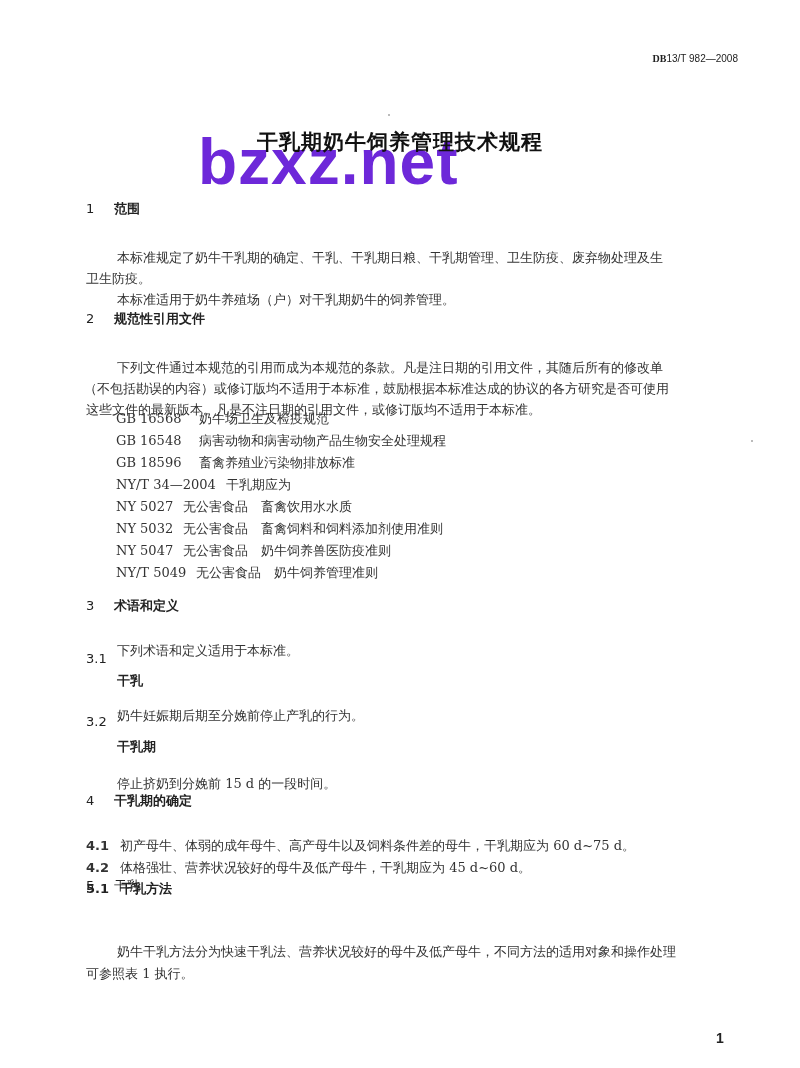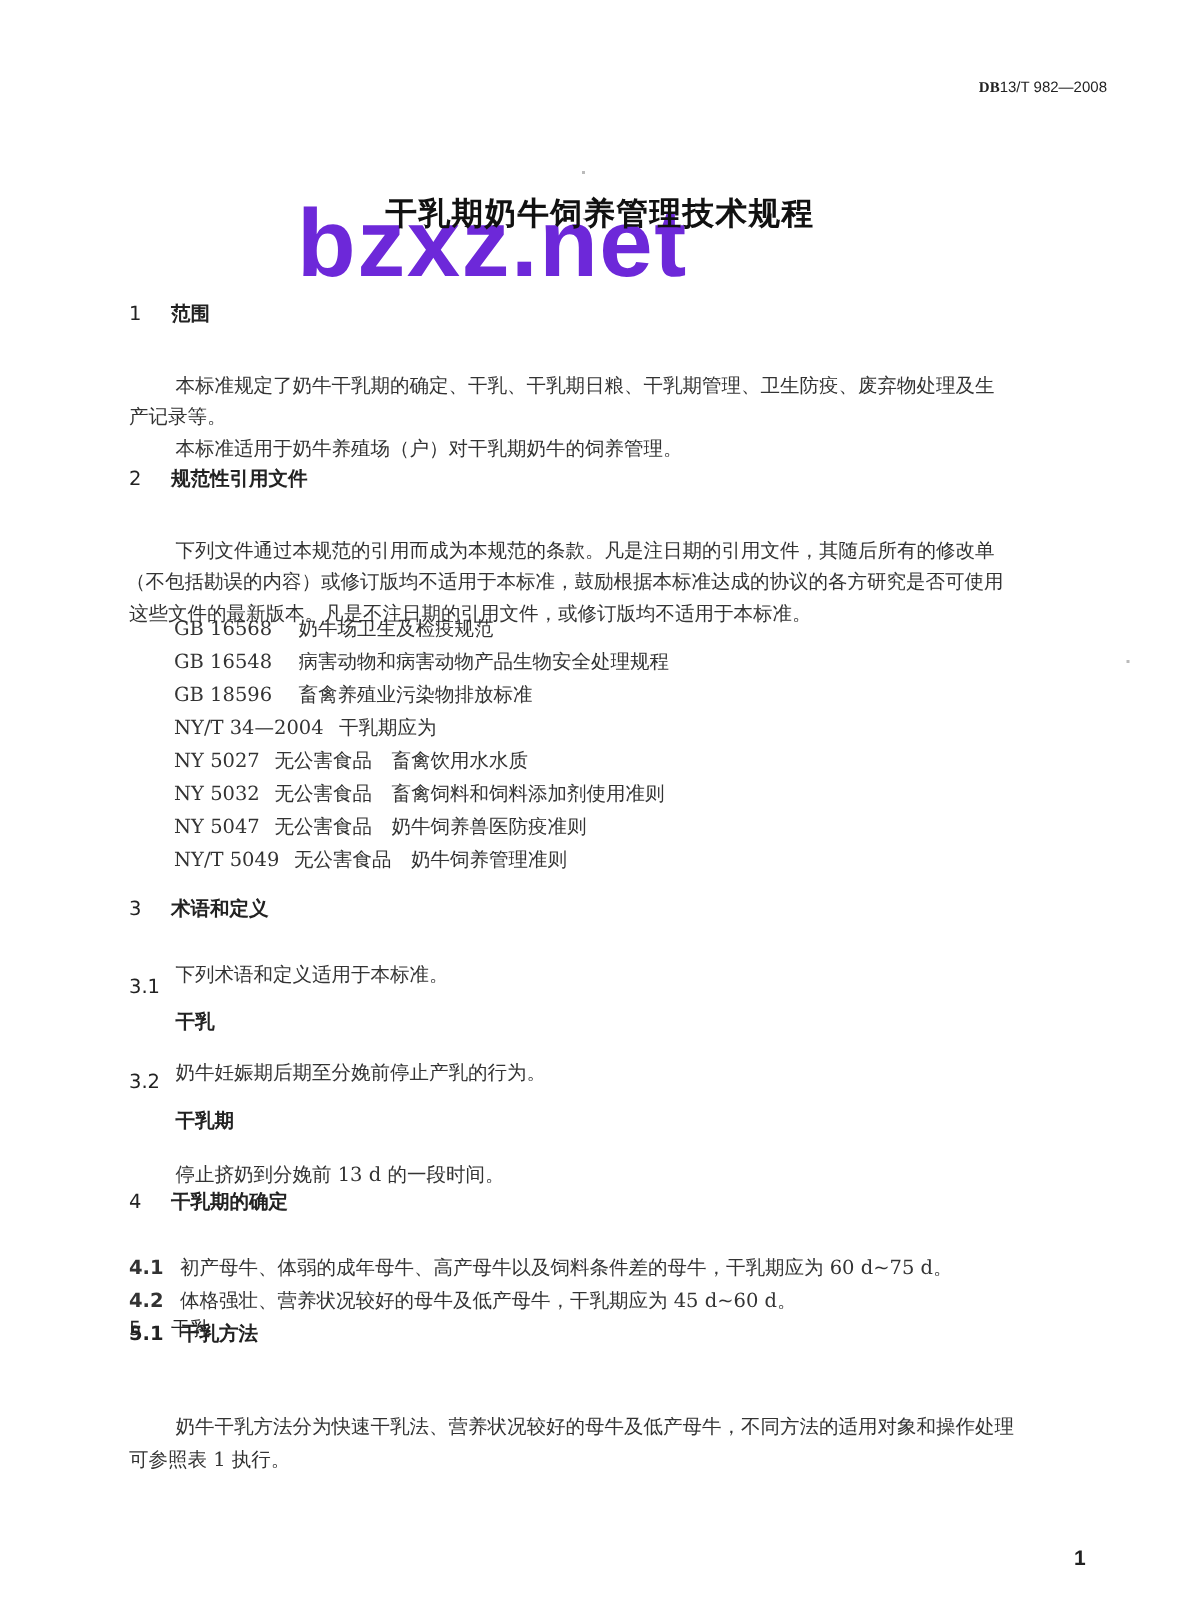--- a/index.html
+++ b/index.html
@@ -34,21 +34,21 @@
   </div>
 
   <div class="abs dot" style="left:388px;top:114px;"></div>
 
   <div class="abs title">干乳期奶牛饲养管理技术规程</div>
 
   <div class="abs h" style="left:86px;top:200px;">
     <span class="num">1</span><span>范围</span>
   </div>
   <div class="abs p" style="left:117px;top:232px;">本标准规定了奶牛干乳期的确定、干乳、干乳期日粮、干乳期管理、卫生防疫、废弃物处理及生</div>
-  <div class="abs p" style="left:86px;top:253px;">产记录等。</div>
+  <div class="abs p" style="left:86px;top:253px;">卫生防疫。</div>
   <div class="abs p" style="left:117px;top:274px;">本标准适用于奶牛养殖场（户）对干乳期奶牛的饲养管理。</div>
 
   <div class="abs h" style="left:86px;top:310px;">
     <span class="num">2</span><span>规范性引用文件</span>
   </div>
   <div class="abs p" style="left:117px;top:342px;">下列文件通过本规范的引用而成为本规范的条款。凡是注日期的引用文件，其随后所有的修改单</div>
   <div class="abs p" style="left:84px;top:363px;">（不包括勘误的内容）或修订版均不适用于本标准，鼓励根据本标准达成的协议的各方研究是否可使用</div>
   <div class="abs p" style="left:86px;top:384px;">这些文件的最新版本。凡是不注日期的引用文件，或修订版均不适用于本标准。</div>
 
   <div class="abs ref" style="left:116px;top:410px;">
@@ -82,21 +82,21 @@
     <span class="num">3</span><span>术语和定义</span>
   </div>
   <div class="abs p" style="left:117px;top:625px;">下列术语和定义适用于本标准。</div>
 
   <div class="abs h" style="left:86px;top:651px;font-weight:normal;">3.1</div>
   <div class="abs h" style="left:117px;top:672px;">干乳</div>
   <div class="abs p" style="left:117px;top:690px;">奶牛妊娠期后期至分娩前停止产乳的行为。</div>
 
   <div class="abs h" style="left:86px;top:714px;font-weight:normal;">3.2</div>
   <div class="abs h" style="left:117px;top:738px;">干乳期</div>
-  <div class="abs p" style="left:117px;top:758px;">停止挤奶到分娩前 13 d 的一段时间。</div>
+  <div class="abs p" style="left:117px;top:758px;">停止挤奶到分娩前 15 d 的一段时间。</div>
 
   <div class="abs h" style="left:86px;top:792px;">
     <span class="num">4</span><span>干乳期的确定</span>
   </div>
   <div class="abs p" style="left:86px;top:820px;">
     <span class="h2num" style="font-family:'DejaVu Sans',sans-serif;">4.1</span><span>初产母牛、体弱的成年母牛、高产母牛以及饲料条件差的母牛，干乳期应为 60 d~75 d。</span>
   </div>
   <div class="abs p" style="left:86px;top:842px;">
     <span class="h2num" style="font-family:'DejaVu Sans',sans-serif;">4.2</span><span>体格强壮、营养状况较好的母牛及低产母牛，干乳期应为 45 d~60 d。</span>
   </div>

